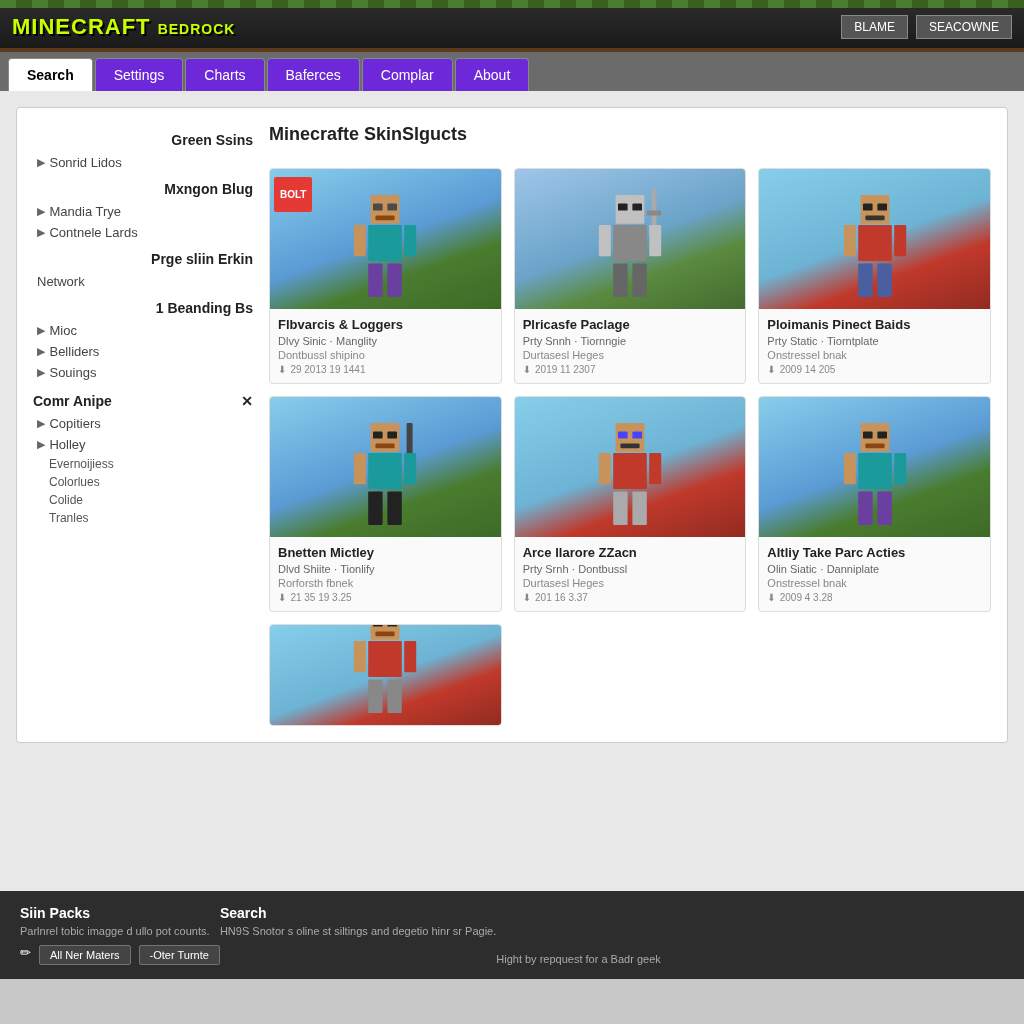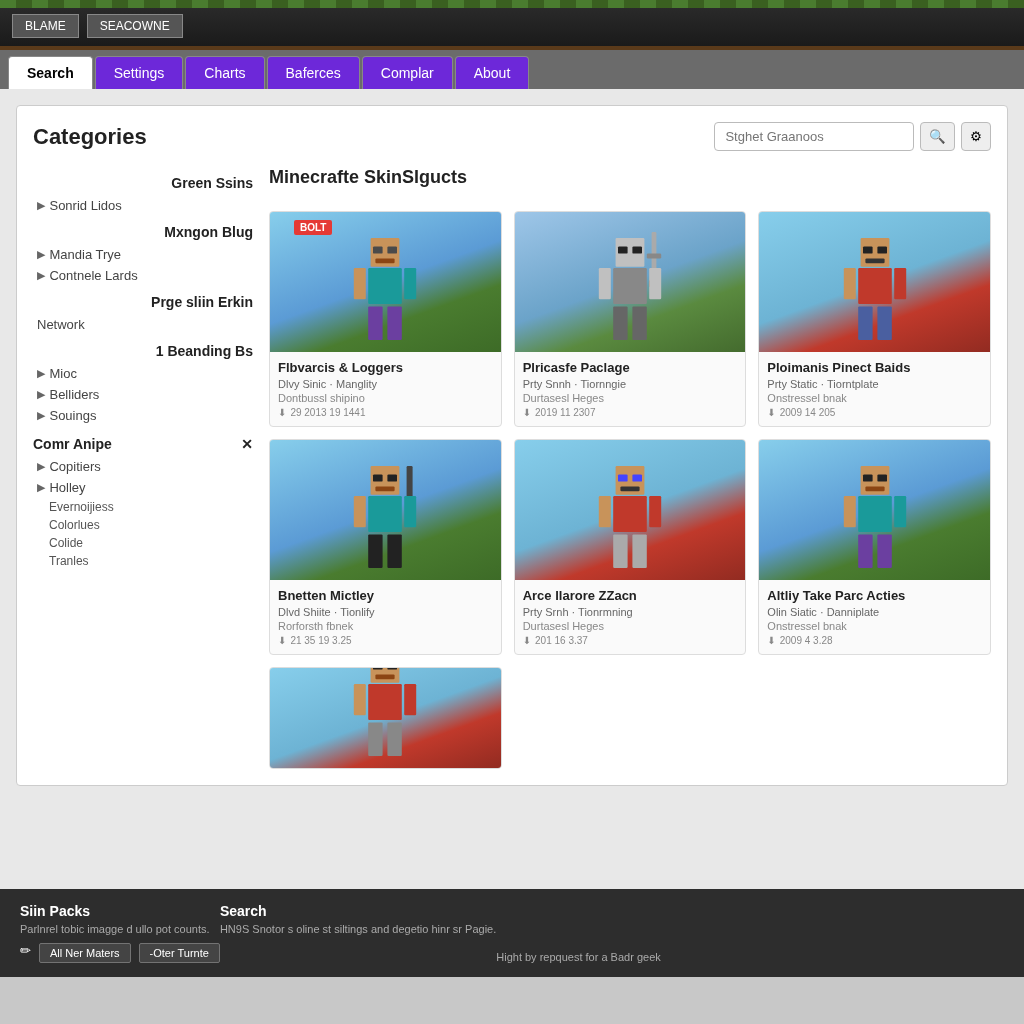--- a/index.html
+++ b/index.html
@@ -197,26 +197,26 @@
     .skin-img-wrapper {
       position: relative;
       height: 140px;
       overflow: hidden;
       background: linear-gradient(to bottom, #87ceeb 0%, #87ceeb 60%, #4a7c2f 60%, #4a7c2f 100%);
     }
 
     .skin-img-wrapper .badge {
       position: absolute;
       top: 8px;
-      left: 24px;
+      left: 4px;
       background: #e53935;
       color: #fff;
       font-size: 10px;
       font-weight: bold;
-      padding: 2px 6px;
+      padding: 12px 6px;
       border-radius: 2px;
     }
 
     .skin-info {
       padding: 8px;
     }
     .skin-title {
       font-size: 13px;
       font-weight: bold;
       color: #222;
@@ -282,46 +282,42 @@
 
     
     .bg-steve { background: linear-gradient(160deg, #87ceeb 0%, #5b9bd5 50%, #4a7c2f 70%, #3d6b27 100%); }
     .bg-knight { background: linear-gradient(160deg, #9ec6e8 0%, #6ba3c9 50%, #5a8a3f 70%, #446b2e 100%); }
     .bg-red { background: linear-gradient(160deg, #87ceeb 0%, #6db3d4 50%, #c0392b 70%, #922b21 100%); }
   </style>
 </head>
 <body>
 
 <div class="header">
+  <div class="logo">
+    <span>MINECRAFT</span>
+    <span style="color:#c8ff00; font-size:14px;">BEDROCK</span>
+  </div>
   <div class="header-buttons">
     <button class="header-btn">BLAME</button>
     <button class="header-btn">SEACOWNE</button>
   </div>
 </div>
 
 <div class="nav-bar">
   <div class="nav-tab active">Search</div>
   <div class="nav-tab">Settings</div>
   <div class="nav-tab">Charts</div>
   <div class="nav-tab">Baferces</div>
   <div class="nav-tab">Complar</div>
   <div class="nav-tab">About</div>
 </div>
 
 <div class="main-content">
   <div class="content-box">
 
-    <div class="content-header">
-      <h2 class="categories-title">Categories</h2>
-      <div class="search-bar">
-        <input class="search-input" type="text" placeholder="Stghet Graanoos" style="">
-        <button class="search-icon-btn">🔍</button>
-        <button class="filter-btn">⚙</button>
-      </div>
-    </div>
 
     <div class="two-col">
 
       <div class="sidebar">
 
         <div class="sidebar-section">
           <div class="sidebar-heading">Green Ssins</div>
           <div class="sidebar-item">
             <span class="sidebar-arrow">▶</span>
             <span>Sonrid Lidos</span>
@@ -521,21 +517,21 @@
                 <rect x="4" y="30" width="10" height="26" fill="#c8935a" rx="1"></rect>
                 <rect x="46" y="30" width="10" height="26" fill="#c0392b" rx="1"></rect>
                 <rect x="16" y="62" width="12" height="28" fill="#aaa" rx="1"></rect>
                 <rect x="32" y="62" width="12" height="28" fill="#aaa" rx="1"></rect>
               </svg>
             </div>
             <div class="skin-info">
               <div class="skin-title">Arce llarore ZZacn</div>
               <div class="skin-meta">
                 <span>Prty Srnh</span> · 
-                <span>Tionrmning</span>
+                <span>Dontbussl</span>
               </div>
               <div class="skin-desc">Durtasesl Heges</div>
               <div class="skin-stats">
                 <span class="icon">⬇</span>
                 <span>201 16 3.37</span>
               </div>
             </div>
           </div>
 
           <div class="skin-card">

